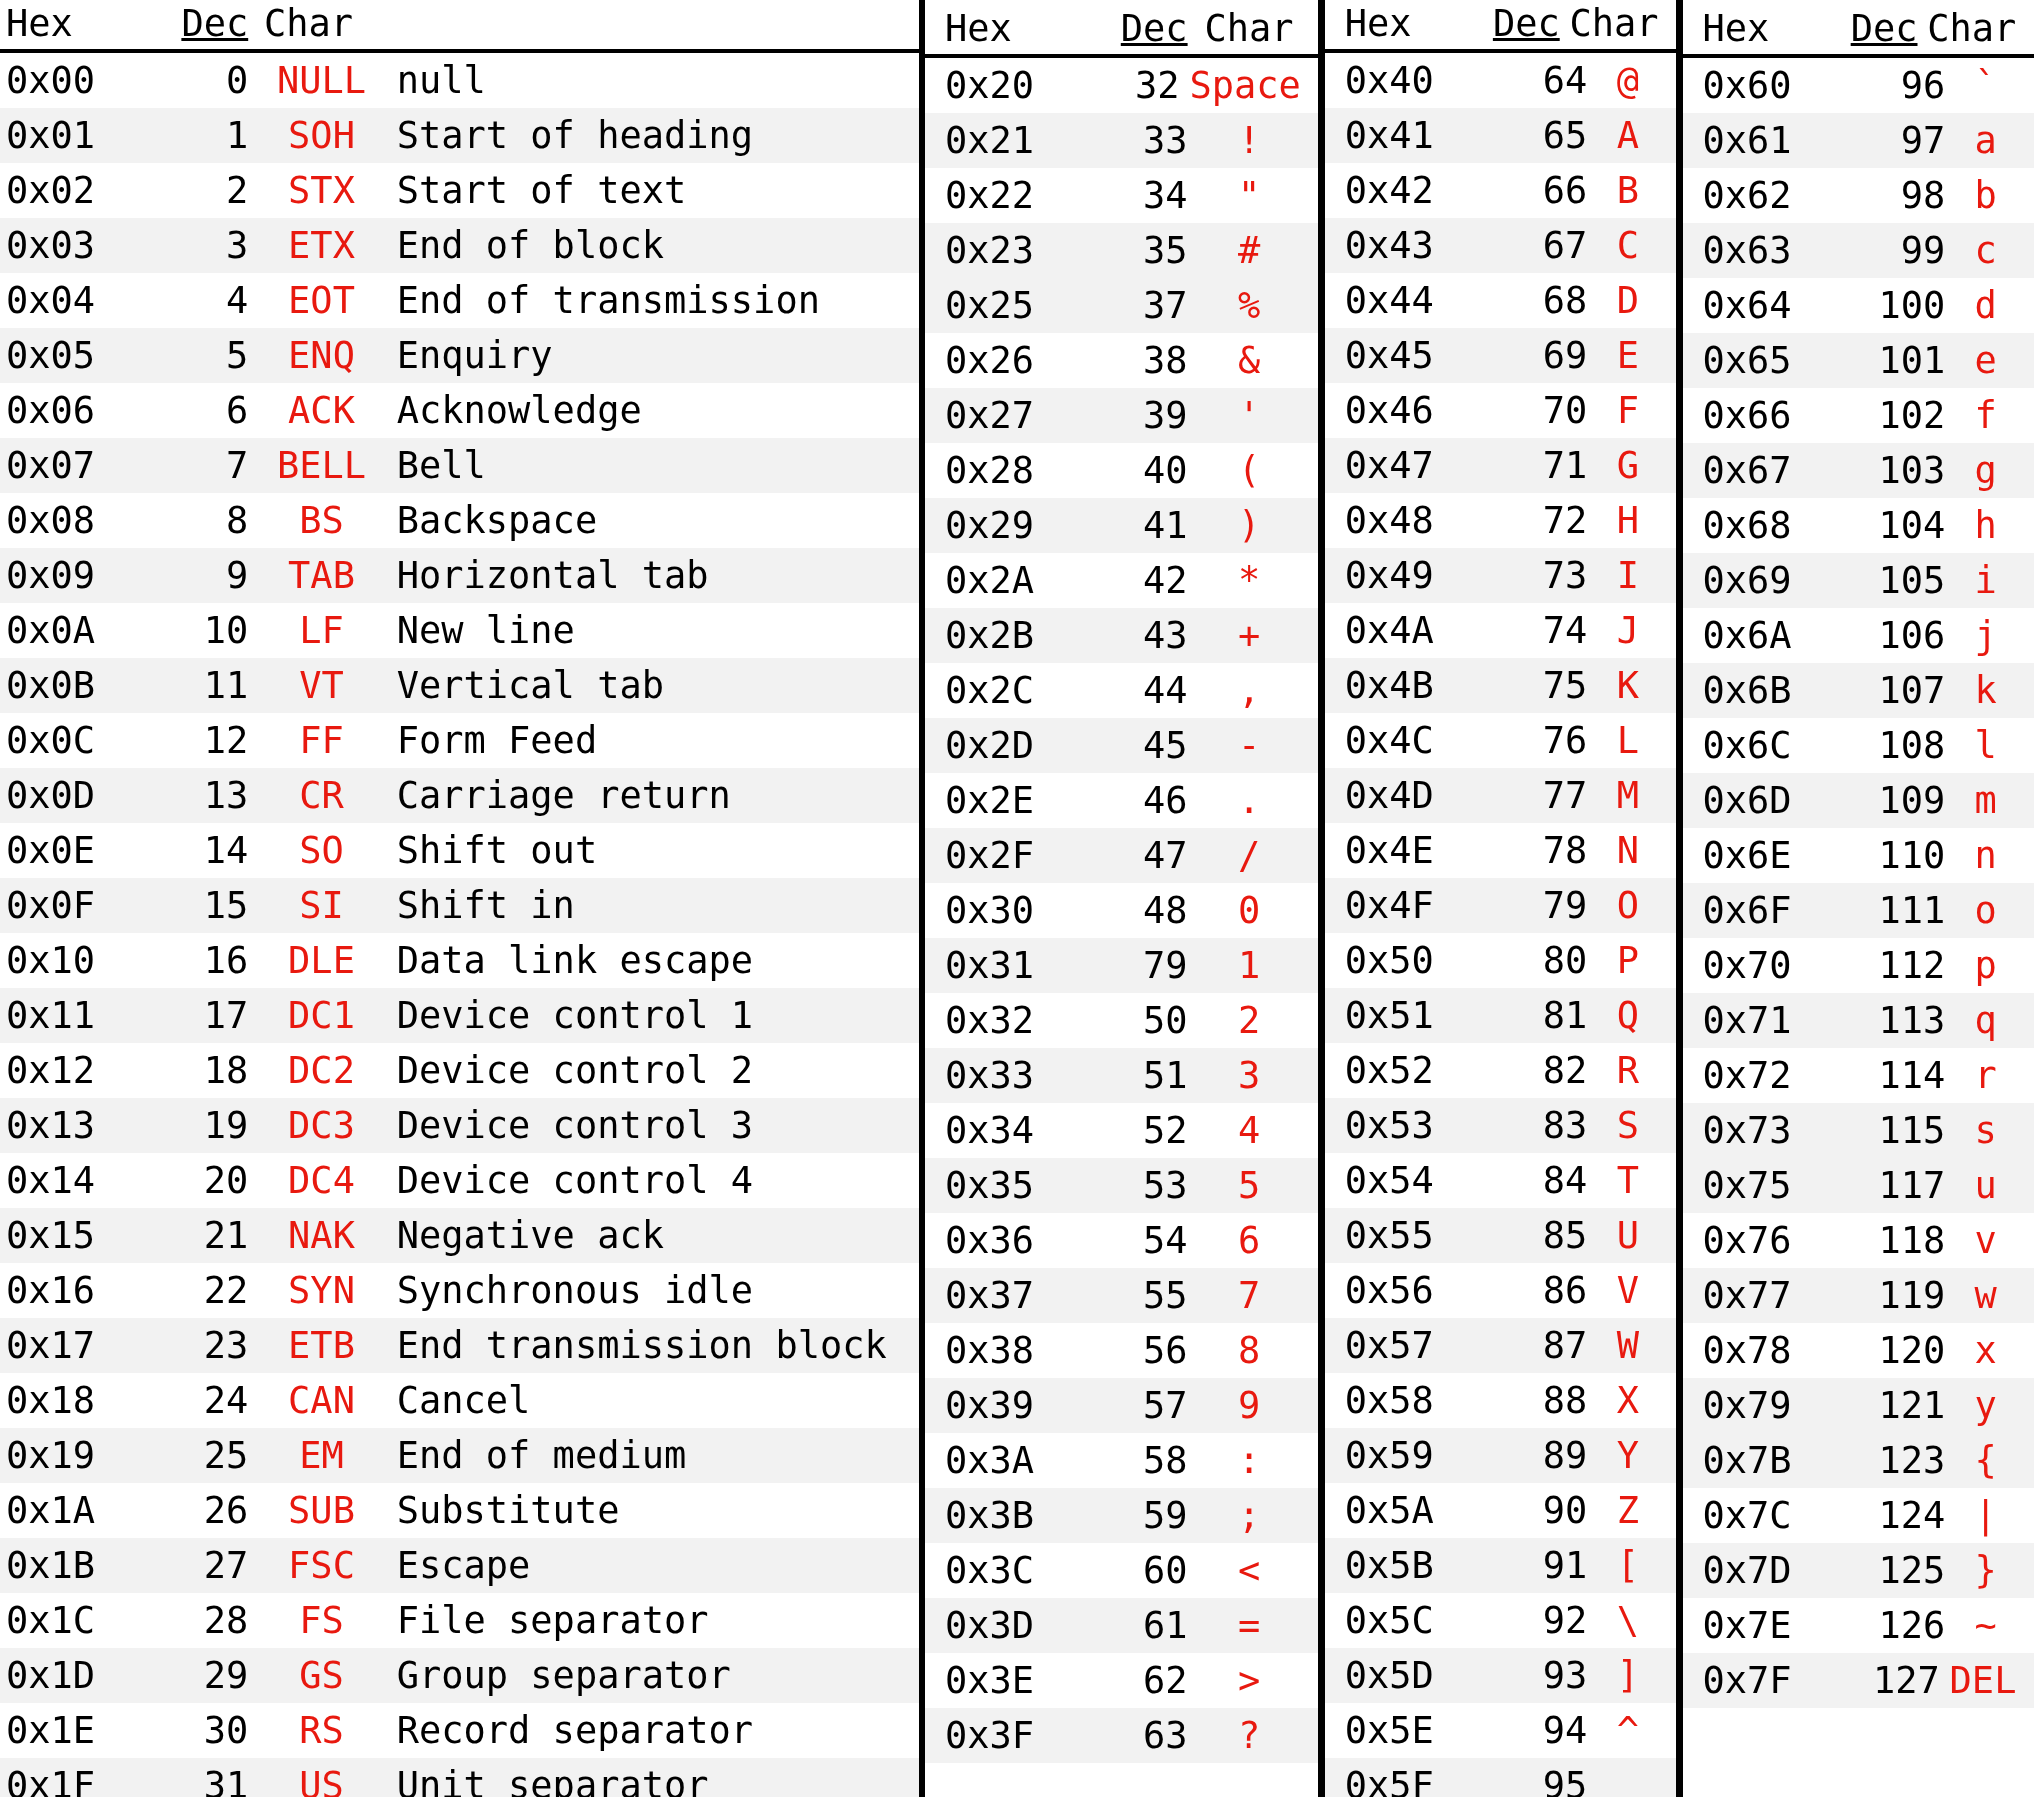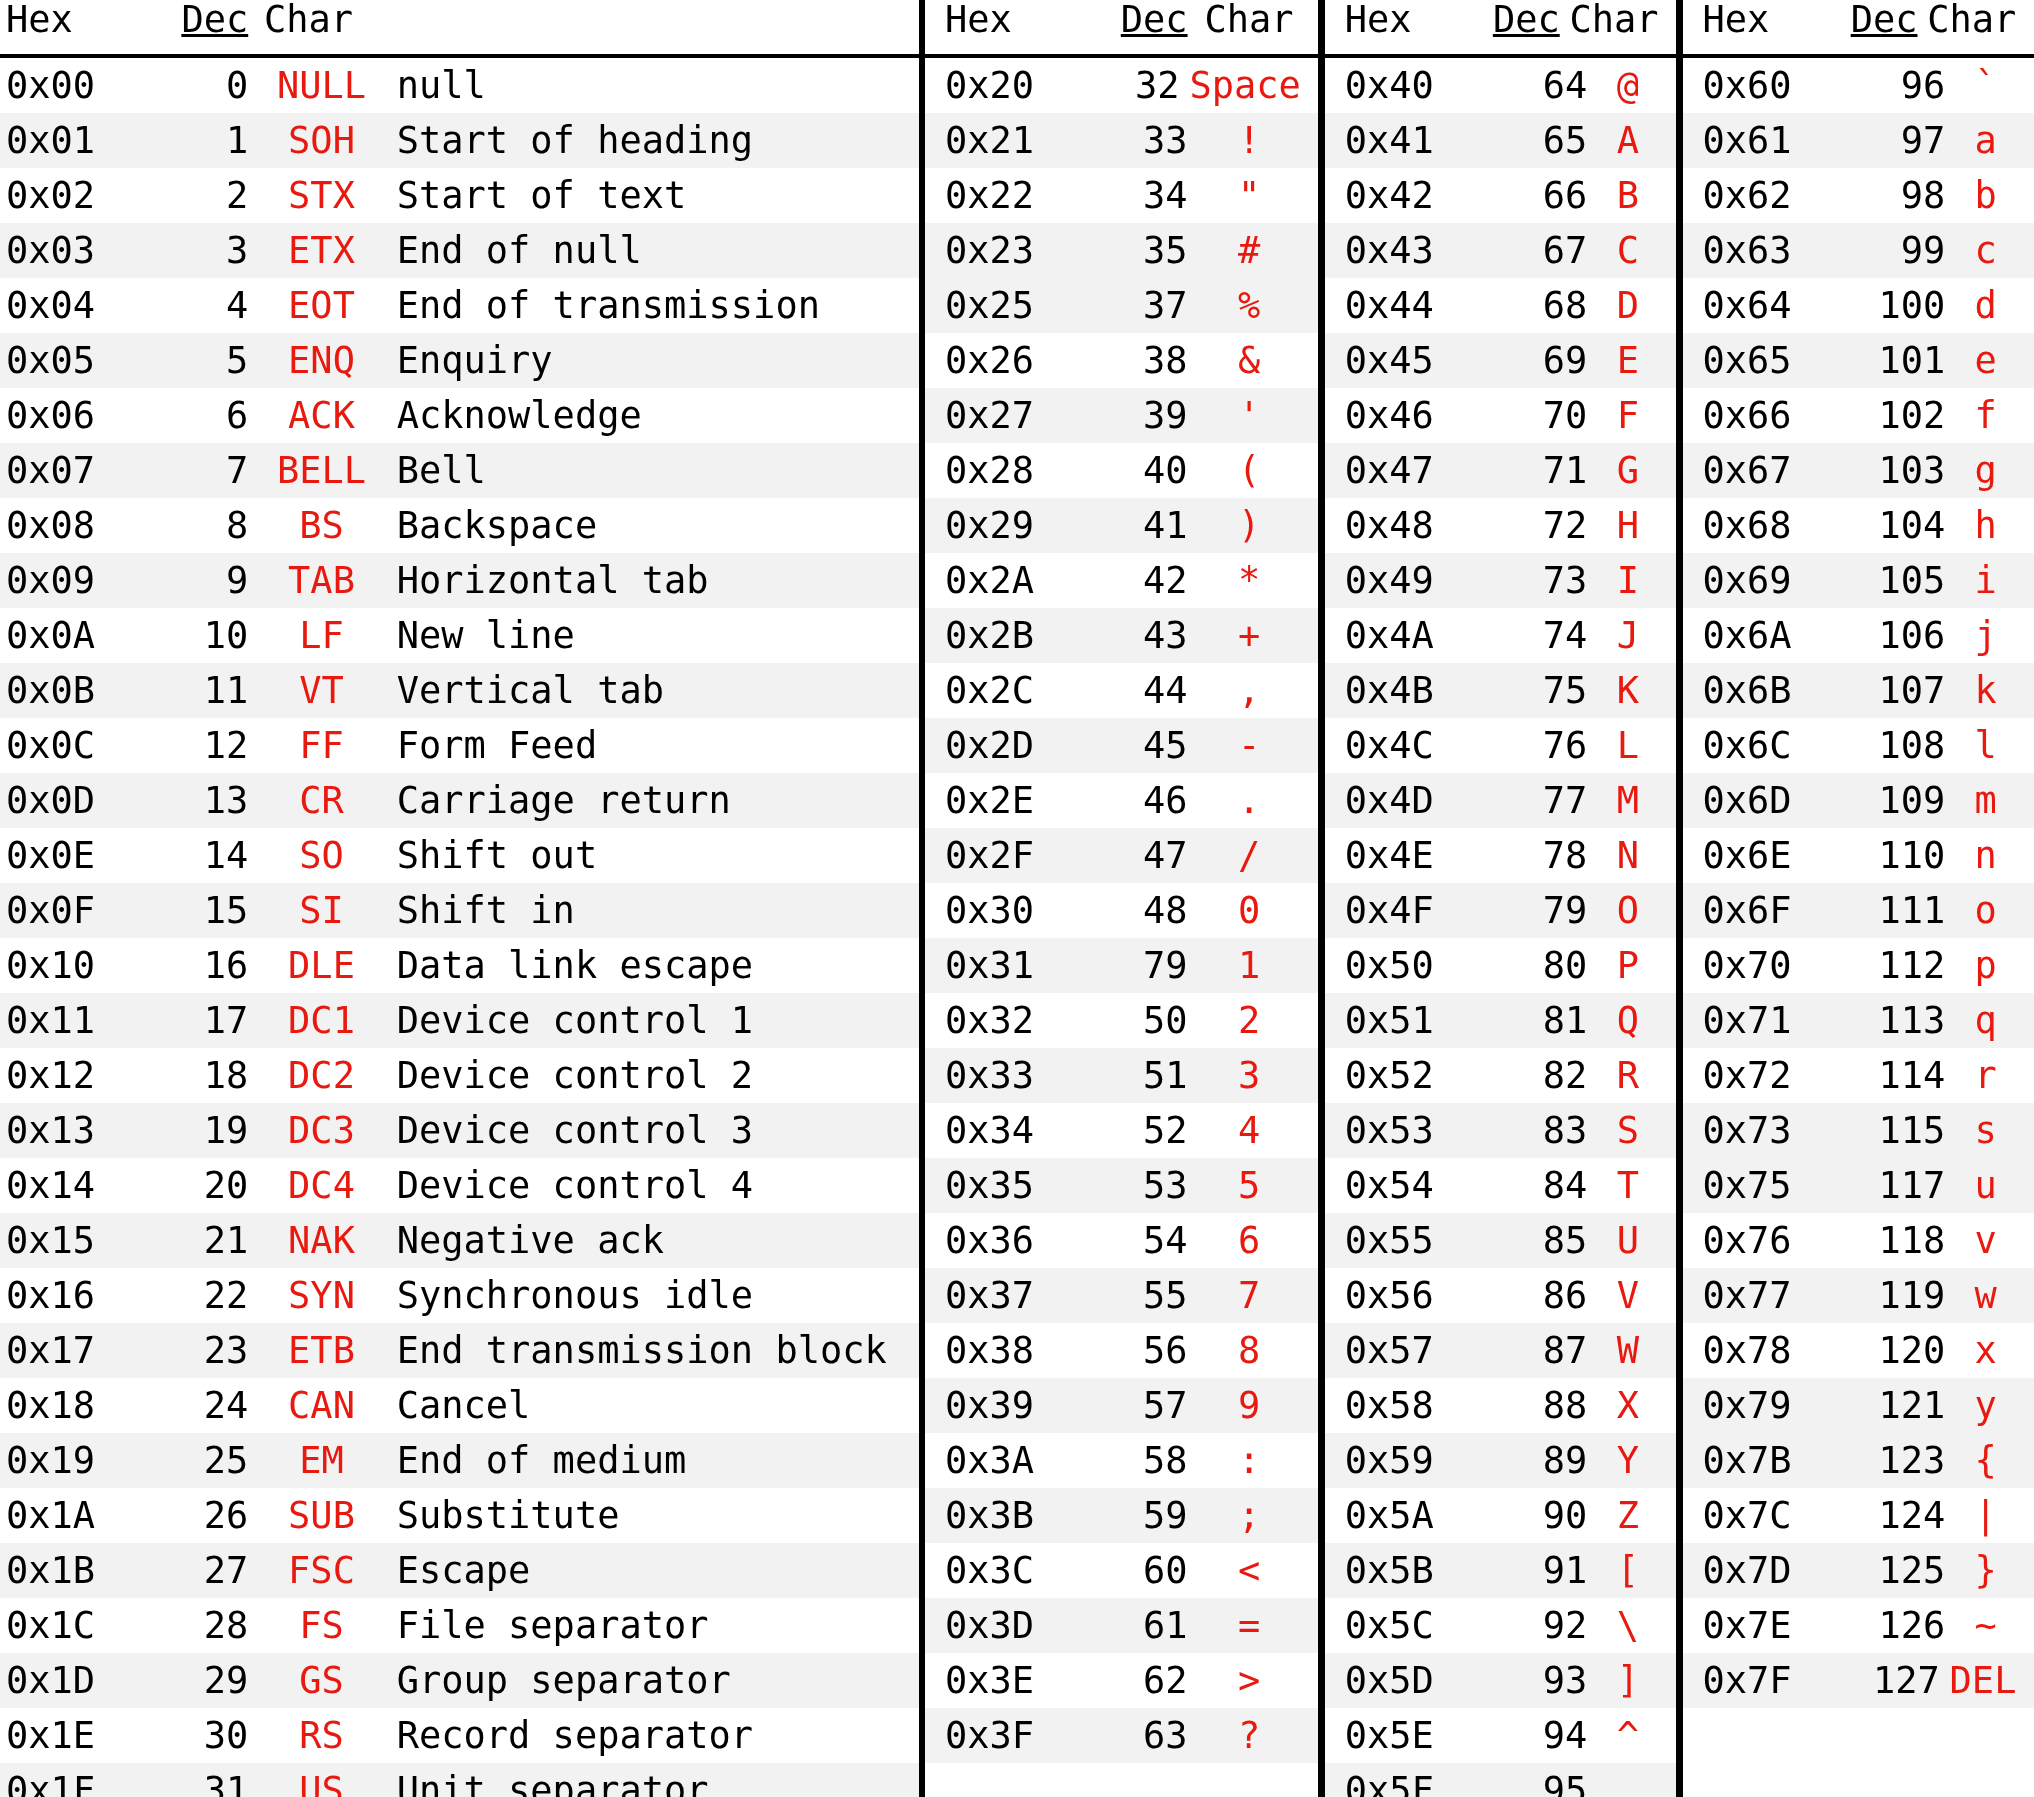--- a/index.html
+++ b/index.html
@@ -30,26 +30,26 @@
   .block.b3 { width: 351px; }
 
   .sep {
     width: 6.8px;
     background: #000000;
     flex: 0 0 6.8px;
   }
 
   .hdr {
     display: flex;
-    align-items: center;
+    align-items: flex-end;
     font-size: 37px;
     line-height: 47px;
     color: #000000;
     border-bottom: 4.9px solid #000000;
-    padding-bottom: 15px;
+    padding-bottom: 2px;
     box-sizing: border-box;
     height: 58px;
   }
   .row {
     display: flex;
     align-items: center;
     font-size: 37px;
     line-height: 55px;
     height: 55px;
     box-sizing: border-box;
@@ -117,21 +117,21 @@
     <div class="hdr">
       <span class="c-hex">Hex</span>
       <span class="c-dec">Dec</span>
       <span class="c-abbr">Char</span>
       <span class="c-desc"></span>
     </div>
     <div class="rows">
         <div class="row"><span class="c-hex">0x00</span><span class="c-dec">0</span><span class="c-abbr">NULL</span><span class="c-desc">null</span></div>
         <div class="row alt"><span class="c-hex">0x01</span><span class="c-dec">1</span><span class="c-abbr">SOH</span><span class="c-desc">Start of heading</span></div>
         <div class="row"><span class="c-hex">0x02</span><span class="c-dec">2</span><span class="c-abbr">STX</span><span class="c-desc">Start of text</span></div>
-        <div class="row alt"><span class="c-hex">0x03</span><span class="c-dec">3</span><span class="c-abbr">ETX</span><span class="c-desc">End of null</span></div>
+        <div class="row alt"><span class="c-hex">0x03</span><span class="c-dec">3</span><span class="c-abbr">ETX</span><span class="c-desc">End of block</span></div>
         <div class="row"><span class="c-hex">0x04</span><span class="c-dec">4</span><span class="c-abbr">EOT</span><span class="c-desc">End of transmission</span></div>
         <div class="row alt"><span class="c-hex">0x05</span><span class="c-dec">5</span><span class="c-abbr">ENQ</span><span class="c-desc">Enquiry</span></div>
         <div class="row"><span class="c-hex">0x06</span><span class="c-dec">6</span><span class="c-abbr">ACK</span><span class="c-desc">Acknowledge</span></div>
         <div class="row alt"><span class="c-hex">0x07</span><span class="c-dec">7</span><span class="c-abbr">BELL</span><span class="c-desc">Bell</span></div>
         <div class="row"><span class="c-hex">0x08</span><span class="c-dec">8</span><span class="c-abbr">BS</span><span class="c-desc">Backspace</span></div>
         <div class="row alt"><span class="c-hex">0x09</span><span class="c-dec">9</span><span class="c-abbr">TAB</span><span class="c-desc">Horizontal tab</span></div>
         <div class="row"><span class="c-hex">0x0A</span><span class="c-dec">10</span><span class="c-abbr">LF</span><span class="c-desc">New line</span></div>
         <div class="row alt"><span class="c-hex">0x0B</span><span class="c-dec">11</span><span class="c-abbr">VT</span><span class="c-desc">Vertical tab</span></div>
         <div class="row"><span class="c-hex">0x0C</span><span class="c-dec">12</span><span class="c-abbr">FF</span><span class="c-desc">Form Feed</span></div>
         <div class="row alt"><span class="c-hex">0x0D</span><span class="c-dec">13</span><span class="c-abbr">CR</span><span class="c-desc">Carriage return</span></div>

